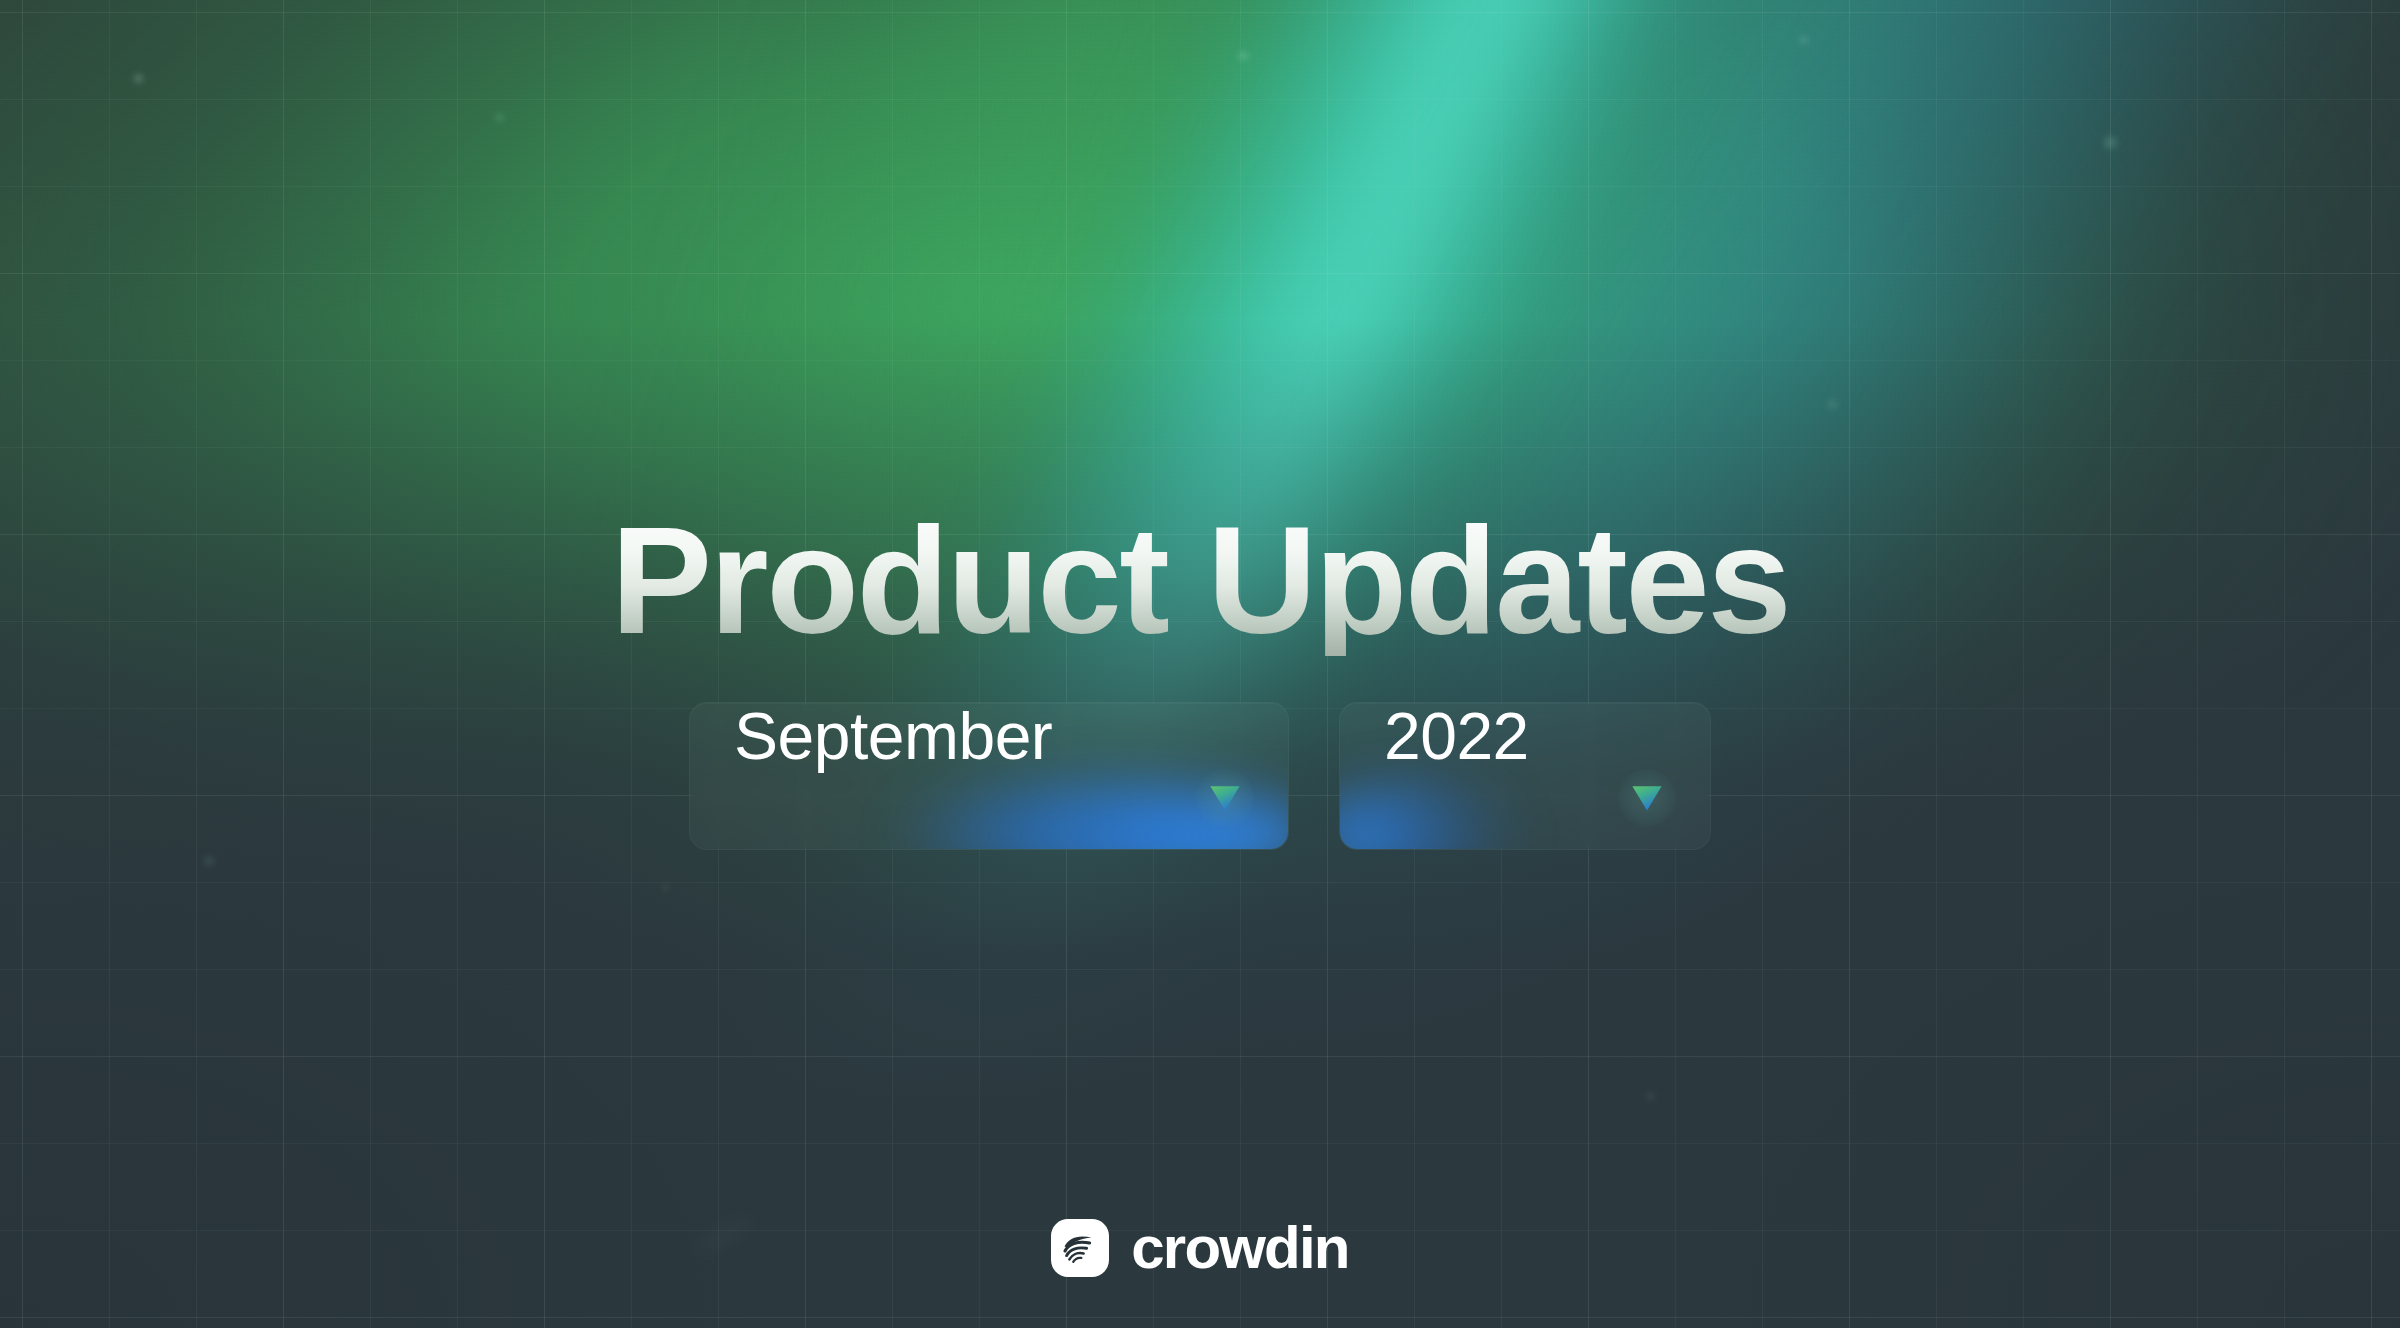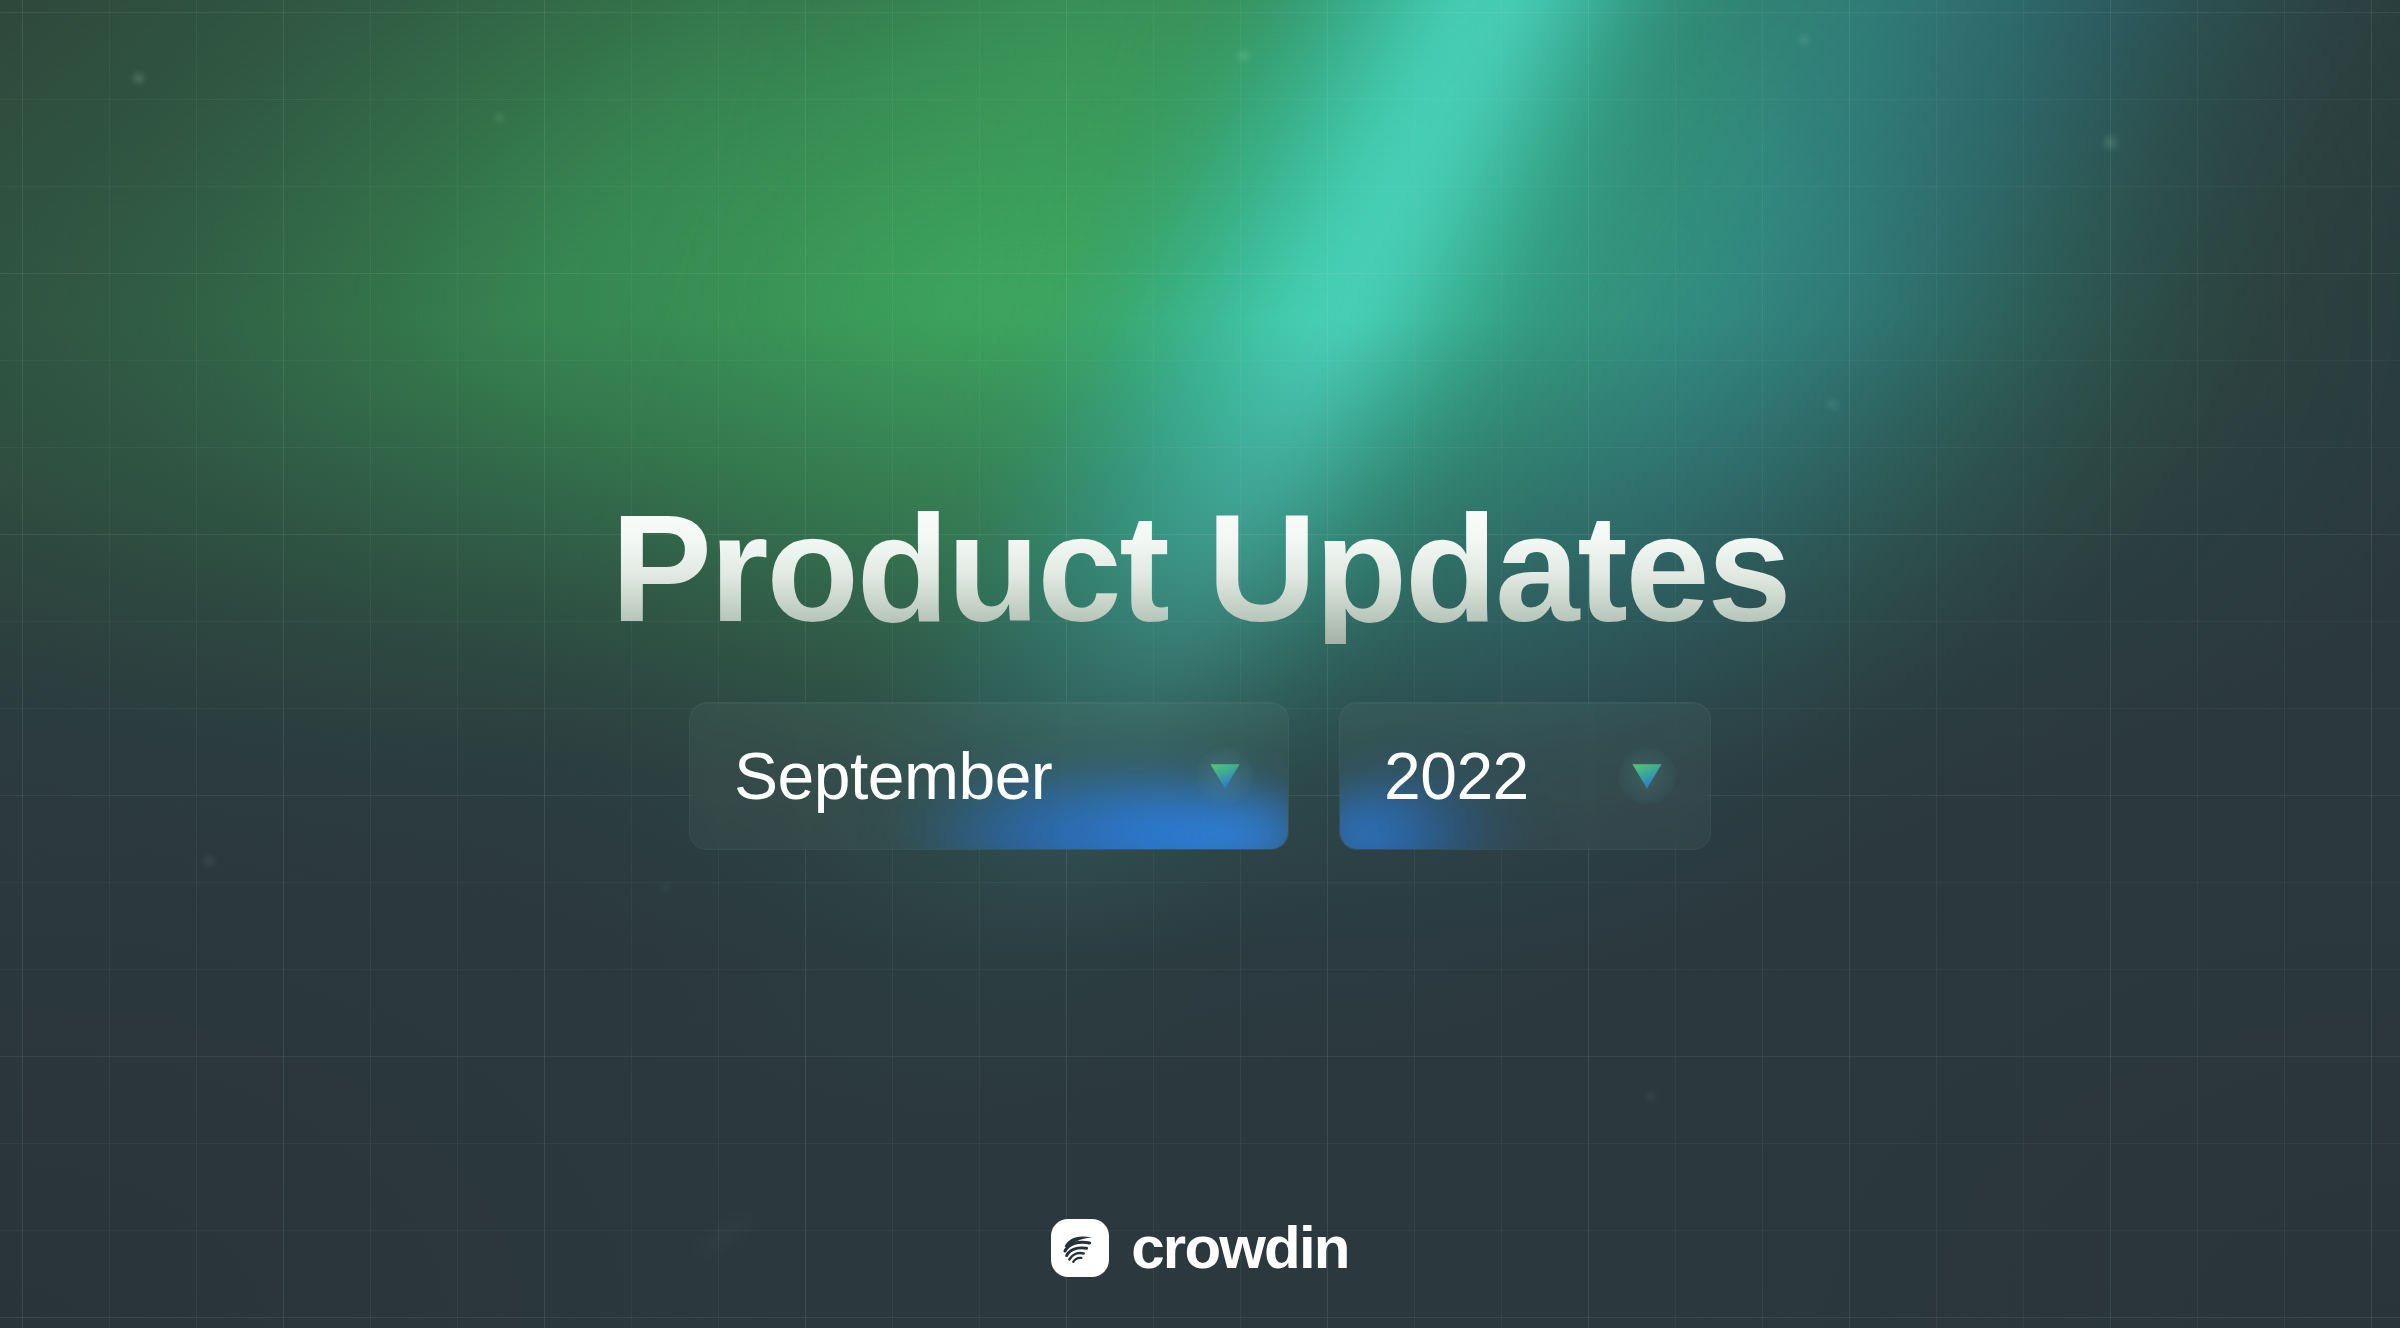--- a/index.html
+++ b/index.html
@@ -189,21 +189,21 @@
   .content {
     position: absolute;
     inset: 0;
     display: flex;
     flex-direction: column;
     align-items: center;
   }
 
   .page-title {
     position: absolute;
-    top: 492px;
+    top: 504px;
     left: 0;
     right: 0;
     text-align: center;
     font-family: "Liberation Sans", sans-serif;
     font-size: 152px;
     font-weight: 700;
     letter-spacing: -2.5px;
     line-height: 1;
     background: linear-gradient(to bottom,
       #fbfdfc 0%,
@@ -230,28 +230,29 @@
     justify-content: center;
     align-items: flex-start;
     gap: 50px;
   }
 
   .selector {
     position: relative;
     height: 148px;
     border-radius: 18px;
     display: flex;
-    align-items: center;
+    align-items: flex-start;
     padding: 0 34px 0 44px;
     overflow: hidden;
     background: rgba(122,158,152,0.085);
     border: 1px solid rgba(170,205,196,0.055);
     backdrop-filter: blur(6px);
     box-shadow: inset 0 1px 0 rgba(210,235,228,0.045);
     cursor: pointer;
+    flex-direction: column;
   }
 
   .selector-month { width: 600px; }
   .selector-year  { width: 372px; }
 
   .selector-label {
     position: relative;
     z-index: 3;
     color: #ffffff;
     font-family: "Liberation Sans", sans-serif;

